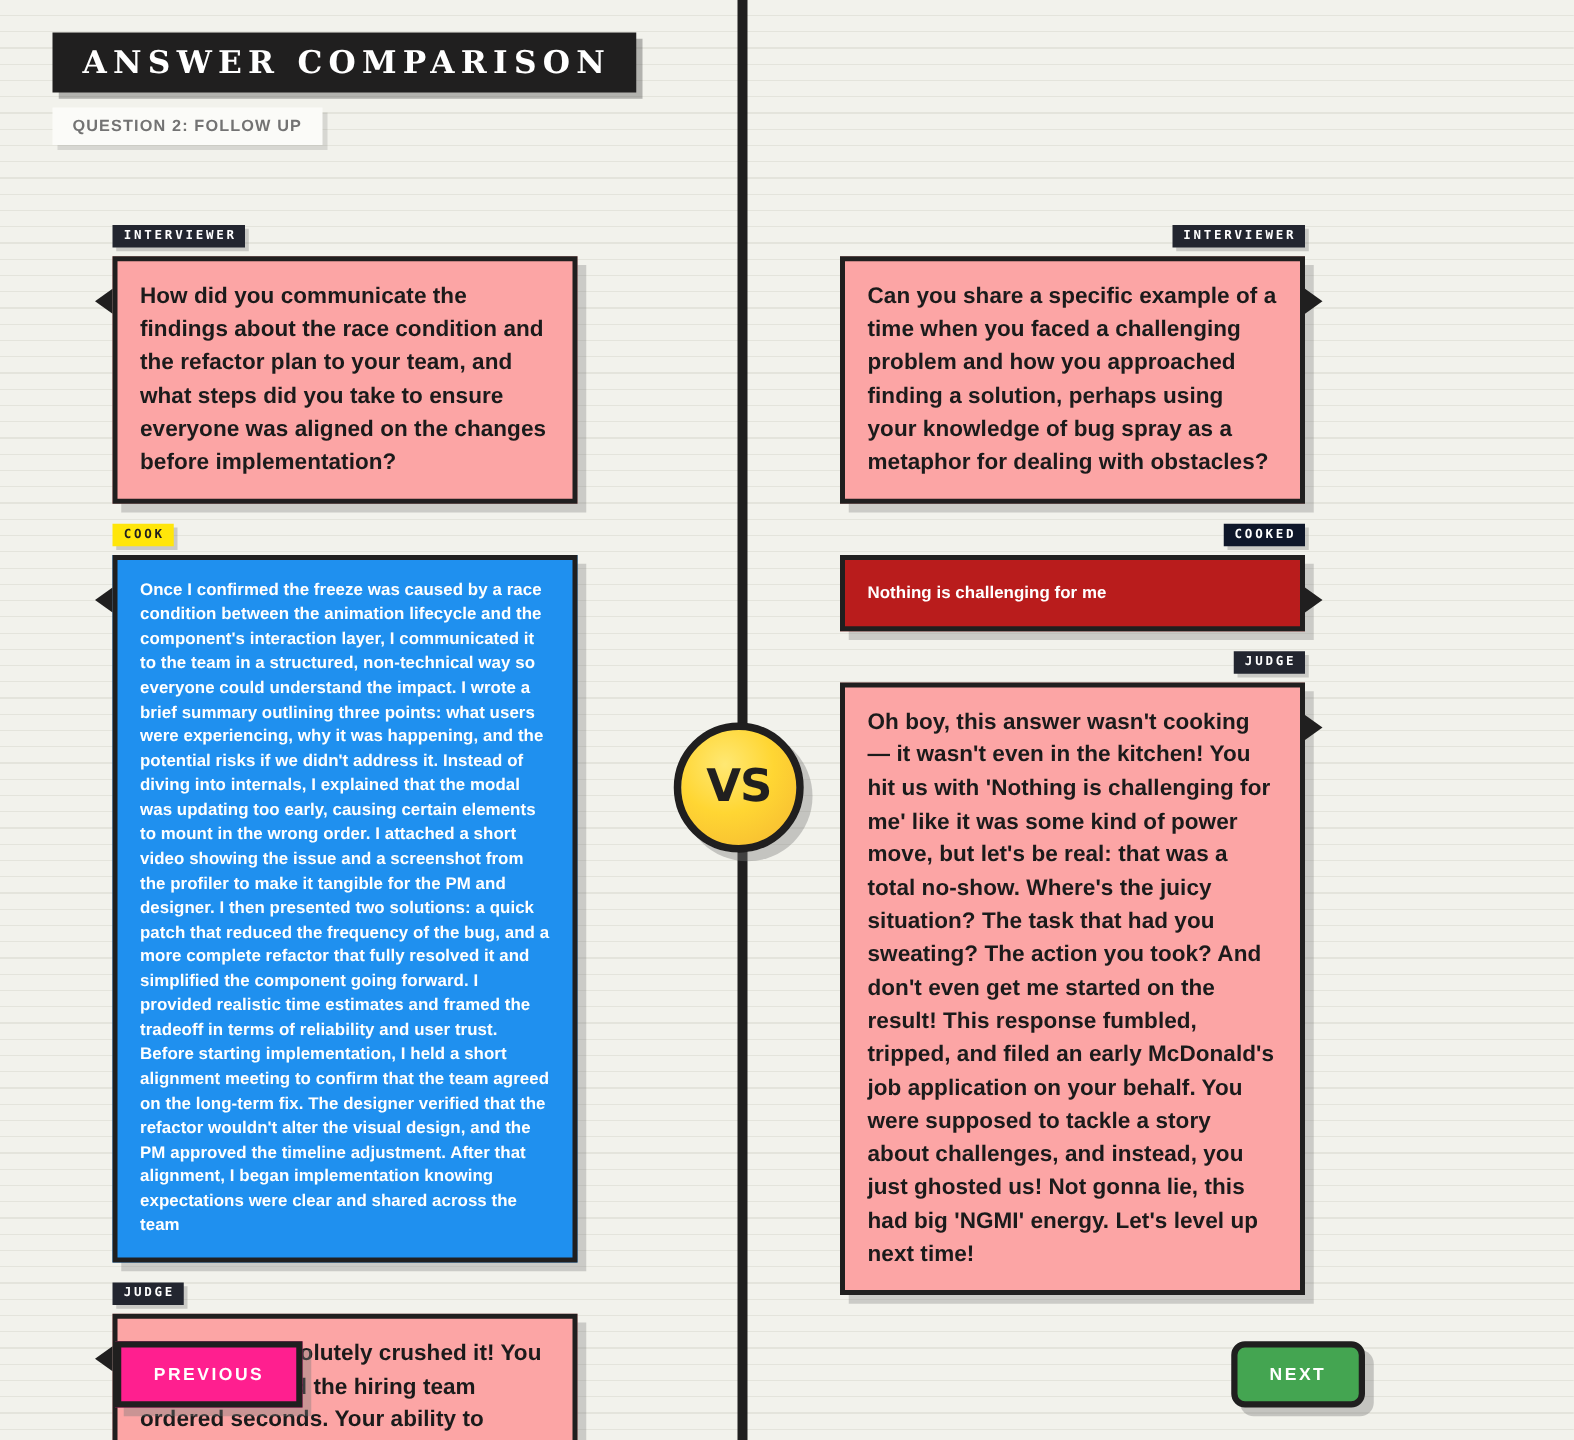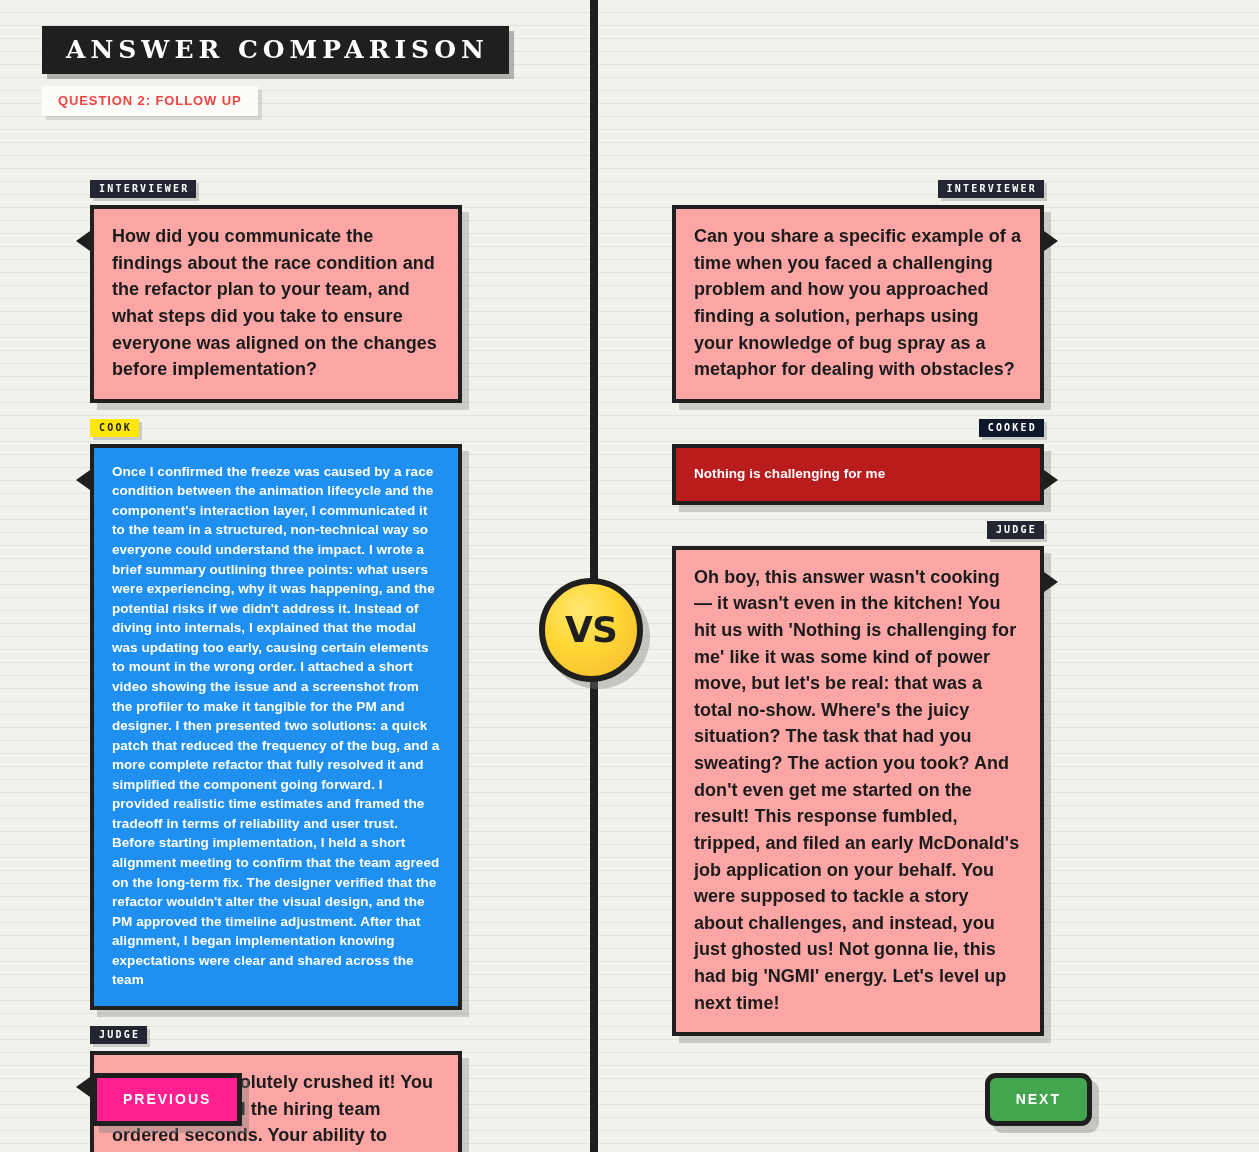--- a/index.html
+++ b/index.html
@@ -56,21 +56,21 @@
     padding: 9px 20px 10px 24px;
     margin-top: 26px;
     box-shadow: 5px 5px 0 rgba(60,60,60,0.35);
     position: relative;
     z-index: 5;
   }
 
   .subtitle-plate {
     display: inline-block;
     background: #fbfbf8;
-    color: #ef4444;
+    color: #737373;
     font-family: "Liberation Sans", sans-serif;
     font-weight: bold;
     font-size: 13px;
     letter-spacing: 0.9px;
     padding: 7px 16px 8px 16px;
     margin-top: 12px;
     box-shadow: 4px 4px 0 rgba(120,120,120,0.22);
     position: relative;
     z-index: 5;
   }

